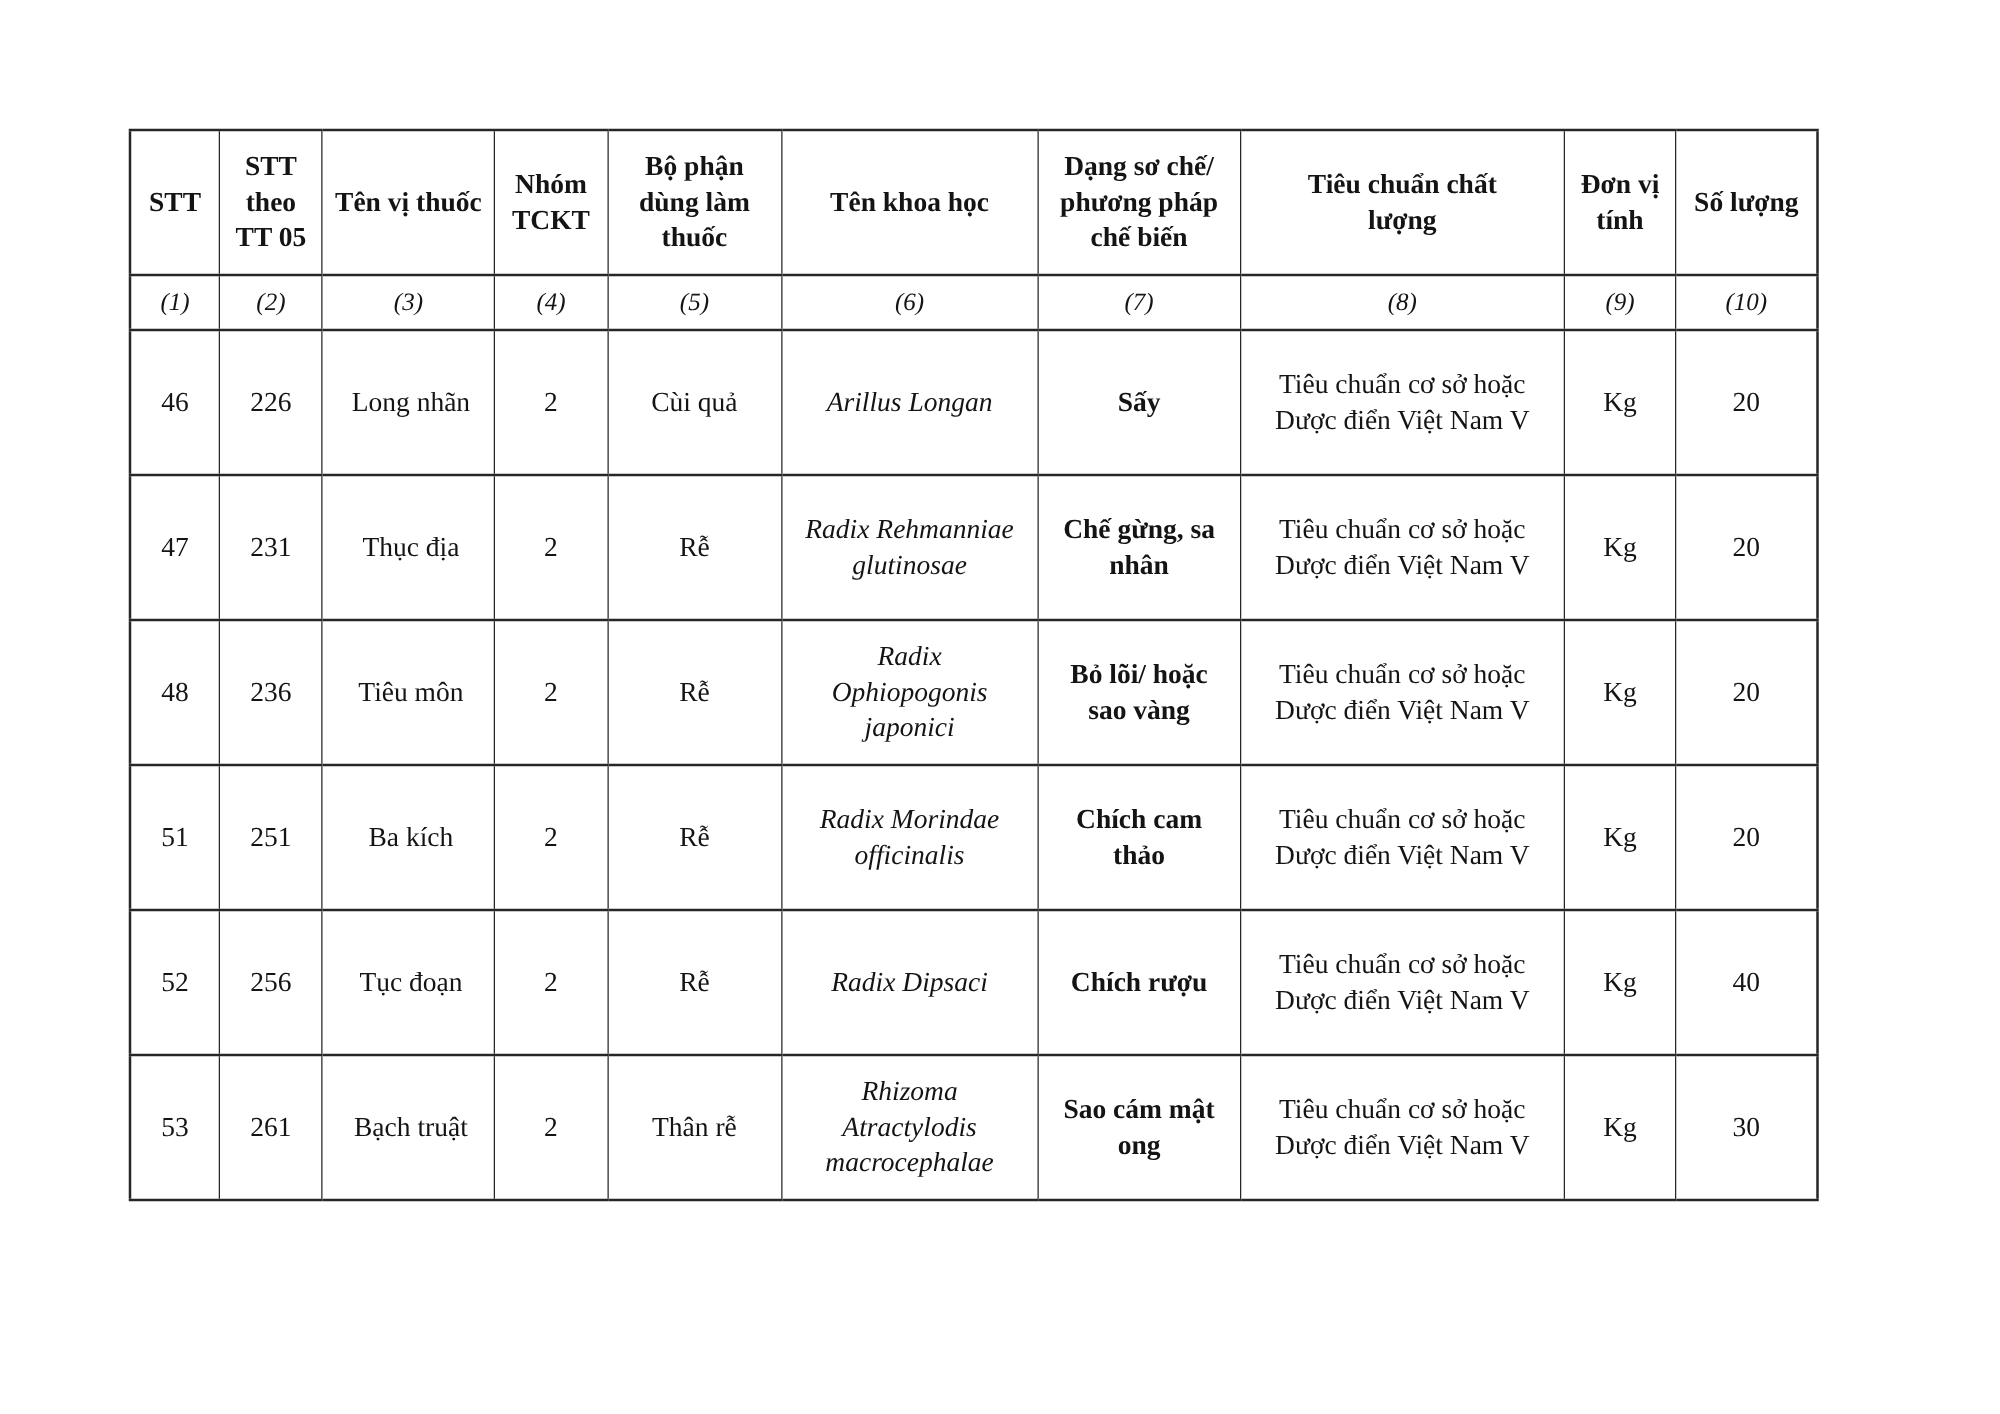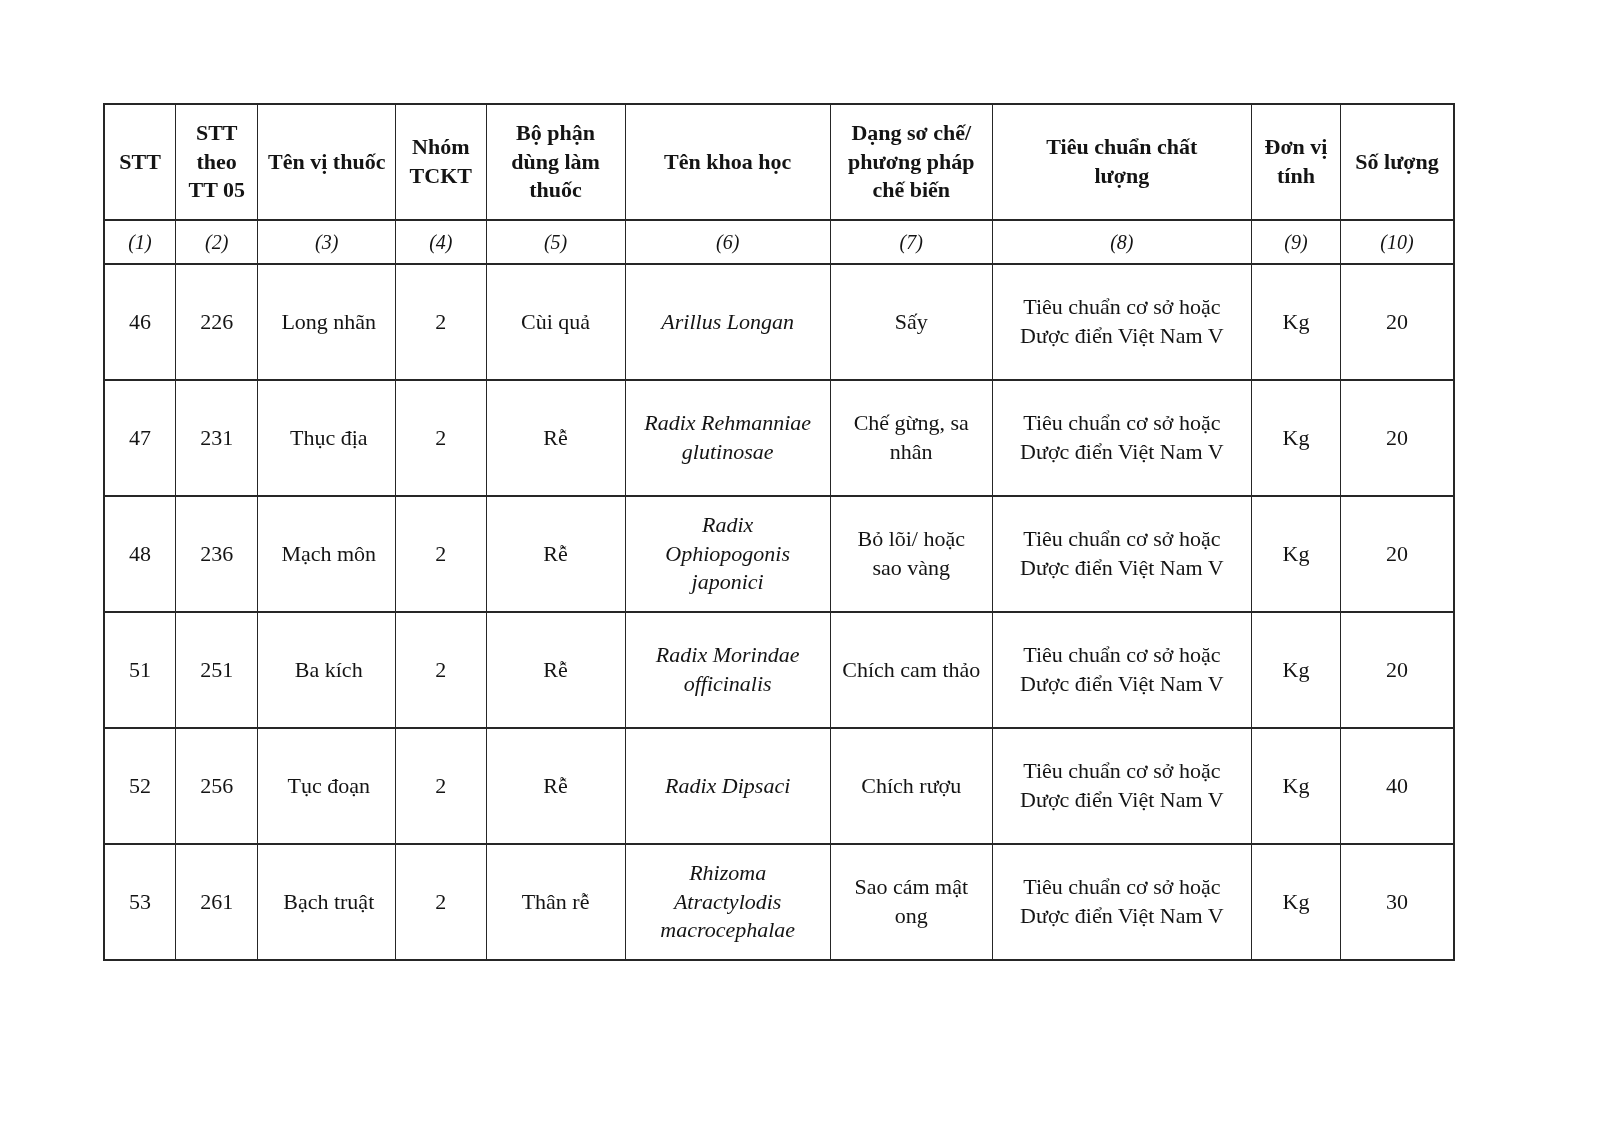--- a/index.html
+++ b/index.html
@@ -32,21 +32,21 @@
     overflow: hidden;
   }
   thead tr.hdr { height: 116px; }
   thead tr.hdr th { font-weight: bold; font-size: 22px; padding: 4px 6px; }
   thead tr.hdr th:nth-child(8) { padding: 4px 30px; margin-left: 40px; }
   thead tr.nums { height: 44px; }
   thead tr.nums td { font-style: italic; font-size: 20px; }
   tbody tr { height: 116px; }
   tbody td:nth-child(3) { text-align: center; padding-left: 10px; padding-right: 6px; }
   tbody td:nth-child(6) { font-style: italic; padding: 4px 12px; }
-  tbody td:nth-child(7) { padding: 20px 10px; }
+  tbody td:nth-child(7) { padding: 20px 10px; font-weight: bold; }
   tbody td:nth-child(8) { padding: 16px 8px; }
 </style>
 </head>
 <body>
 
 <div class="page">
   <table class="doc-table">
     <colgroup>
       <col style="width:5.3%">
         <col style="width:6.1%">
@@ -106,21 +106,21 @@
         <td>Rễ</td>
         <td>Radix Rehmanniae glutinosae</td>
         <td>Chế gừng, sa nhân</td>
         <td>Tiêu chuẩn cơ sở hoặc Dược điển Việt Nam V</td>
         <td>Kg</td>
         <td>20</td>
       </tr>
       <tr>
         <td>48</td>
         <td>236</td>
-        <td>Mạch môn</td>
+        <td>Tiêu môn</td>
         <td>2</td>
         <td>Rễ</td>
         <td>Radix Ophiopogonis japonici</td>
         <td>Bỏ lõi/ hoặc sao vàng</td>
         <td>Tiêu chuẩn cơ sở hoặc Dược điển Việt Nam V</td>
         <td>Kg</td>
         <td>20</td>
       </tr>
       <tr>
         <td>51</td>

